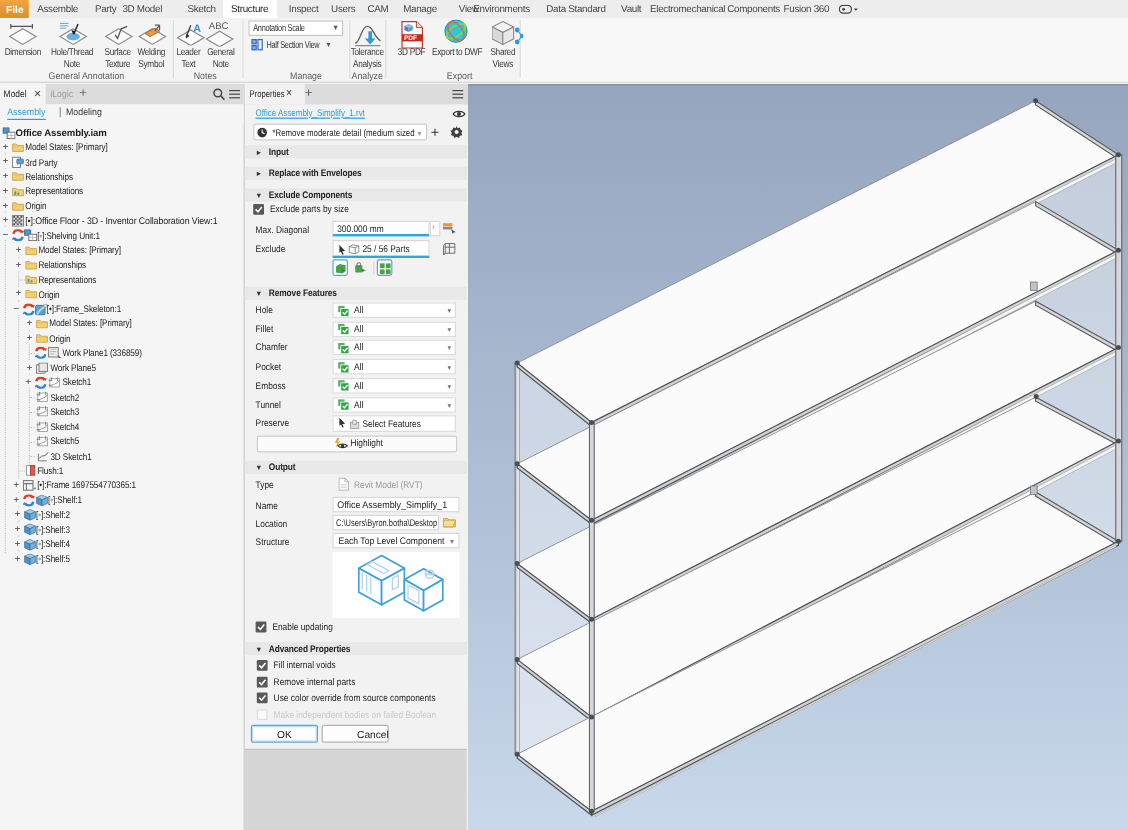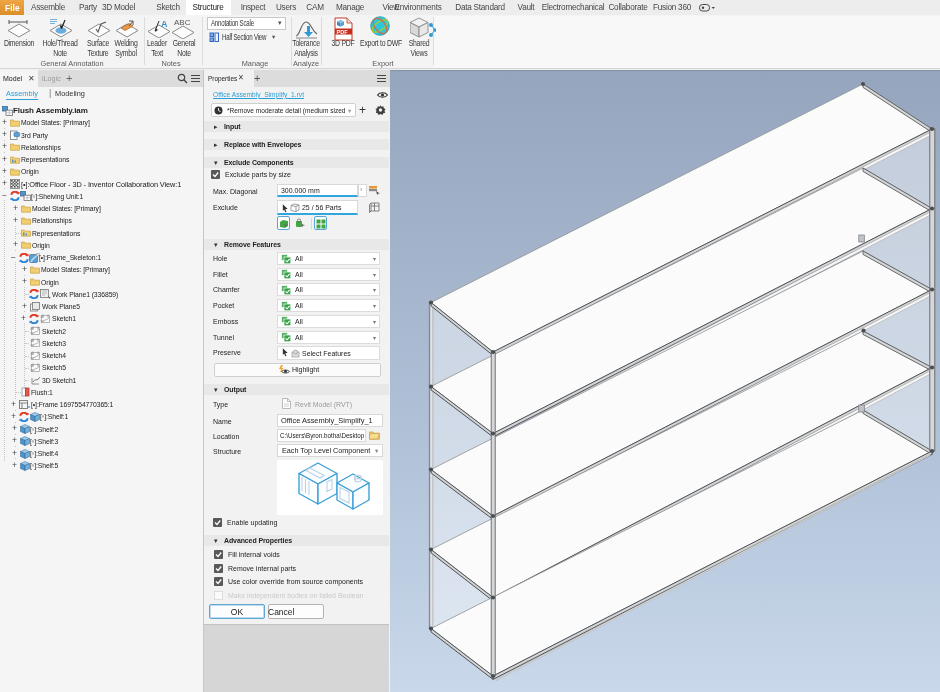--- a/index.html
+++ b/index.html
@@ -18,21 +18,21 @@
 <div class="tx" style="left:183.0px;top:3px;width:50px;text-align:center;font-size:8.2px;letter-spacing:-0.25px;color:#1c1c1c">Structure</div>
 <div class="tx" style="left:230.5px;top:3px;width:45px;text-align:center;font-size:8.2px;letter-spacing:-0.25px;color:#474747">Inspect</div>
 <div class="tx" style="left:268.5px;top:3px;width:35px;text-align:center;font-size:8.2px;letter-spacing:-0.25px;color:#474747">Users</div>
 <div class="tx" style="left:302.5px;top:3px;width:25px;text-align:center;font-size:8.2px;letter-spacing:-0.25px;color:#474747">CAM</div>
 <div class="tx" style="left:330.0px;top:3px;width:40px;text-align:center;font-size:8.2px;letter-spacing:-0.25px;color:#474747">Manage</div>
 <div class="tx" style="left:369.0px;top:3px;width:30px;text-align:right;font-size:8.2px;letter-spacing:-0.25px;color:#474747">View</div>
 <div class="tx" style="left:393.0px;top:3px;width:50px;text-align:center;font-size:8.2px;letter-spacing:-0.25px;color:#474747">Environments</div>
 <div class="tx" style="left:442.5px;top:3px;width:75px;text-align:center;font-size:8.2px;letter-spacing:-0.25px;color:#474747">Data Standard</div>
 <div class="tx" style="left:508.5px;top:3px;width:35px;text-align:center;font-size:8.2px;letter-spacing:-0.25px;color:#474747">Vault</div>
 <div class="tx" style="left:525.5px;top:3px;width:95px;text-align:center;font-size:8.2px;letter-spacing:-0.25px;color:#474747">Electromechanical</div>
-<div class="tx" style="left:595.5px;top:3px;width:65px;text-align:center;font-size:8.2px;letter-spacing:-0.25px;color:#474747">Collaborate</div>
+<div class="tx" style="left:595.5px;top:3px;width:65px;text-align:center;font-size:8.2px;letter-spacing:-0.25px;color:#474747">Components</div>
 <div class="tx" style="left:642.0px;top:3px;width:60px;text-align:center;font-size:8.2px;letter-spacing:-0.25px;color:#474747">Fusion 360</div>
 <svg class="a" style="left:699px;top:4px" width="16" height="8" viewBox="0 0 16 8">
       <rect x="0.5" y="0.5" width="10" height="6.5" rx="3" fill="none" stroke="#444" stroke-width="1"></rect>
       <circle cx="4" cy="3.8" r="1.2" fill="#444"></circle>
       <path d="M12.5 3 l1.7 2 1.7-2z" fill="#444"></path>
     </svg>
 <div class="a" style="left:0;top:15px;width:940px;height:54px;background:#f4f4f4;border-bottom:1px solid #d5d5d5"></div>
 <div class="a" style="left:434px;top:16px;width:506px;height:52px;background:#f8f8f8"></div>
 <div class="a" style="left:144px;top:17px;width:1px;height:48px;background:#dcdcdc"></div>
 <div class="a" style="left:202px;top:17px;width:1px;height:48px;background:#dcdcdc"></div>
@@ -170,21 +170,21 @@
 <div class="a" style="left:25px;top:343.2px;width:4px;height:1px;border-top:1px dotted #c4c4c4"></div>
 <div class="a" style="left:25px;top:355.5px;width:4px;height:1px;border-top:1px dotted #c4c4c4"></div>
 <div class="a" style="left:25px;top:367.8px;width:4px;height:1px;border-top:1px dotted #c4c4c4"></div>
 <div class="a" style="left:25px;top:380.0px;width:4px;height:1px;border-top:1px dotted #c4c4c4"></div>
 <div class="a" style="left:16px;top:392.2px;width:5px;height:1px;border-top:1px dotted #c4c4c4"></div>
 <svg class="a" style="left:2px;top:105.5px" width="11" height="10" viewBox="0 0 11 10">
       <rect x="0.5" y="0.5" width="5" height="4.5" fill="#4f93c8" stroke="#3a6f9e" stroke-width="0.8"></rect>
       <rect x="4" y="4.2" width="6.5" height="5.3" fill="#fdfdfd" stroke="#6e6e6e" stroke-width="0.8"></rect>
       <path d="M7.2 4.2 v5.3 M4 6.8 h6.5" stroke="#aaa" stroke-width="0.6"></path>
     </svg>
-<div class="tx" style="left:13px;top:106.0px;font-size:8px;letter-spacing:-0.1px;color:#1b1b1b;font-weight:bold;">Flush Assembly.iam</div>
+<div class="tx" style="left:13px;top:106.0px;font-size:8px;letter-spacing:-0.1px;color:#1b1b1b;font-weight:bold;">Office Assembly.iam</div>
 <div class="tx" style="left:1px;top:116.75px;font-size:8.5px;color:#444;background:#f5f5f6;padding:0 1px">+</div>
 <svg class="a" style="left:10px;top:117.75px" width="10" height="9" viewBox="0 0 10 9">
       <path d="M0.5 2 h3 l1 1.2 h5 v5 h-9z" fill="#f3cf74" stroke="#c8a13e" stroke-width="0.7"></path>
       <path d="M0.5 3.8 h9" stroke="#e0b95a" stroke-width="0.6"></path>
     </svg>
 <div class="tx" style="left:21px;top:118.25px;font-size:8px;letter-spacing:-0.1px;color:#1b1b1b;font-weight:normal;transform:scaleX(0.850);transform-origin:0 0;">Model States: [Primary]</div>
 <div class="tx" style="left:1px;top:129.0px;font-size:8.5px;color:#444;background:#f5f5f6;padding:0 1px">+</div>
 <svg class="a" style="left:10px;top:130.0px" width="10" height="10" viewBox="0 0 10 10">
       <rect x="0.5" y="1" width="6.5" height="8.5" fill="#fff" stroke="#777" stroke-width="0.8"></rect>
       <rect x="4" y="2.5" width="5.5" height="4" rx="0.8" fill="#5b9fd4" stroke="#3a6f9e" stroke-width="0.6"></rect>
@@ -627,21 +627,21 @@
 <div class="a" style="left:214px;top:577.2px;width:9px;height:9px;background:#595959;border-radius:1px"></div>
 <svg class="a" style="left:214px;top:577.2px" width="9" height="9" viewBox="0 0 9 9">
       <path d="M2 4.5 L4 6.5 L7.2 2.5" stroke="#fff" stroke-width="1.3" fill="none"></path>
     </svg>
 <div class="tx" style="left:228px;top:577.2px;font-size:8px;color:#222;transform:scaleX(0.84);transform-origin:0 0;;transform:scaleX(0.87);transform-origin:0 0">Use color override from source components</div>
 <div class="a" style="left:214px;top:590.8px;width:9px;height:9px;background:#fafafa;border:1px solid #ddd"></div>
 <div class="tx" style="left:228px;top:590.8px;font-size:8px;color:#c9c9c9;transform:scaleX(0.84);transform-origin:0 0;;transform:scaleX(0.87);transform-origin:0 0">Make independent bodies on failed Boolean</div>
 <div class="a" style="left:209px;top:604px;width:56px;height:15px;background:#fdfdfd;border:1px solid #5ea7d0;box-shadow:0 0 0 1px #bcdcef inset;border-radius:2px"></div>
 <div class="tx" style="left:209px;top:607px;width:56px;text-align:center;font-size:8.5px;color:#222">OK</div>
 <div class="a" style="left:268px;top:604px;width:56px;height:15px;background:#fdfdfd;border:1px solid #b3b3b3;border-radius:2px"></div>
-<div class="tx" style="left:268px;top:607px;width:56px;text-align:left;font-size:8.5px;color:#222">Cancel</div>
+<div class="tx" style="left:268px;top:607px;width:56px;text-align:right;font-size:8.5px;color:#222">Cancel</div>
 <div class="a" style="left:204px;top:624px;width:185px;height:68px;background:#d6d6d6"></div>
 <div class="a" style="left:204px;top:624px;width:185px;height:1px;background:#c2c2c2"></div>
 <svg class="a" style="left:390px;top:70px" width="550" height="622" viewBox="0 0 550 622">
       <defs>
         <linearGradient id="bg" x1="0" y1="0" x2="0" y2="1">
           <stop offset="0" stop-color="#94a5bd"></stop>
           <stop offset="0.55" stop-color="#aebfd6"></stop>
           <stop offset="1" stop-color="#c9d8ea"></stop>
         </linearGradient>
       </defs>

